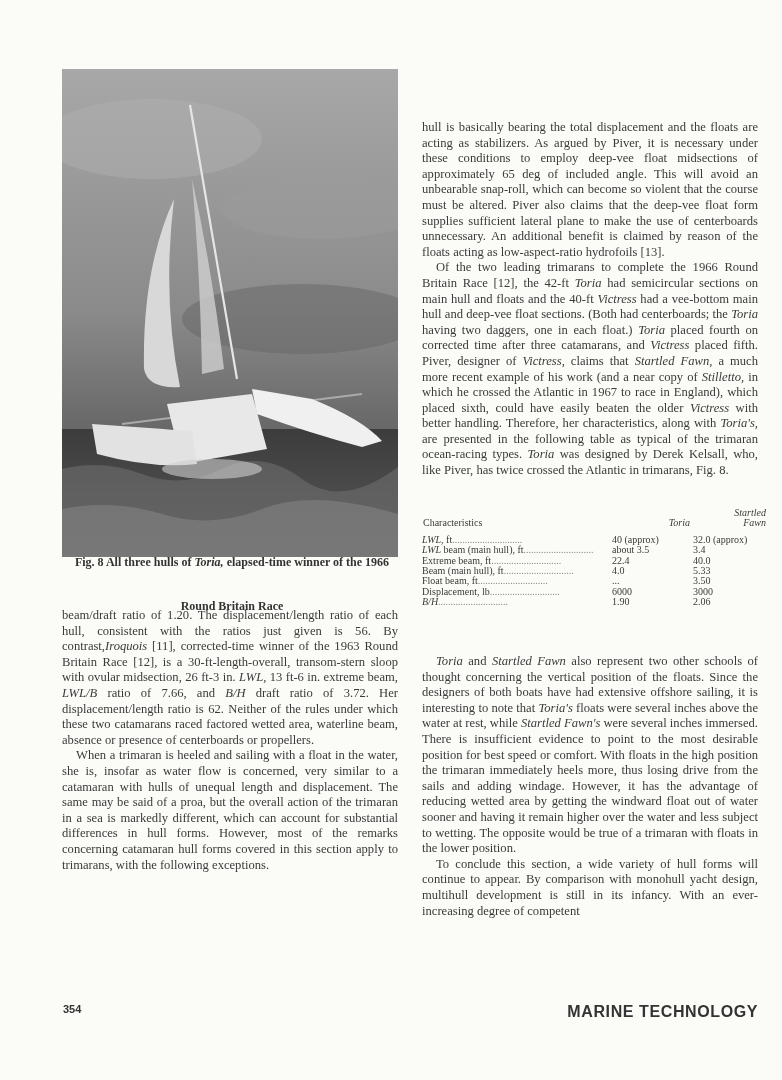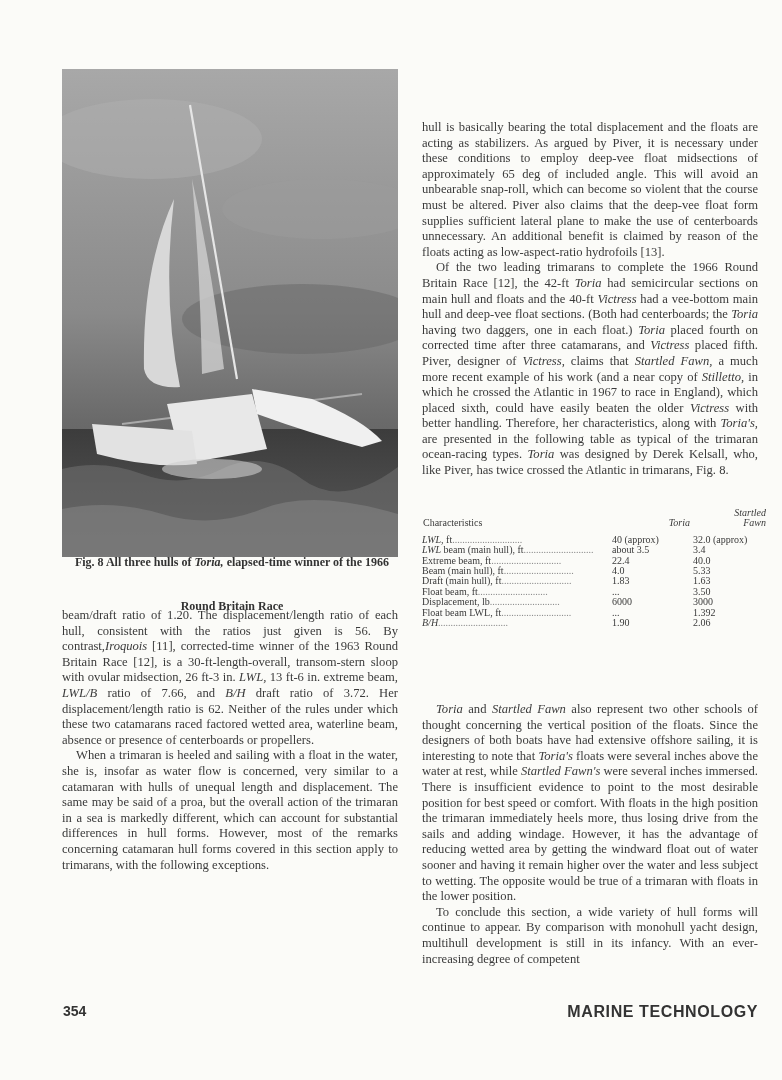--- a/index.html
+++ b/index.html
@@ -16,34 +16,34 @@
   .caption {
     position: absolute; left: 64px; top: 556px; width: 336px; text-align: center;
     font-family: "Liberation Serif", serif; font-weight: bold; font-size: 12px; line-height: 12px; color: #333;
   }
   .caption .l2 { font-weight: bold; margin-top: 32px; }
   .col { position: absolute; font-family: "Liberation Serif", serif; font-size: 12.6px; line-height: 15.6px; text-align: justify; color: #3a3a3a; }
   .col p { margin: 0; }
   .col p.indent { text-indent: 14px; }
   .left-col { left: 62px; top: 608px; width: 336px; }
   .right-top { left: 422px; top: 80px; width: 336px; margin-top: 40px; }
-  .right-bot { left: 422px; top: 654px; width: 336px; margin-top: 48px; }
+  .right-bot { left: 422px; top: 654px; width: 336px; }
   i { font-style: italic; }
   table.spec {
     position: absolute; left: 422px; top: 507px; width: 345px; border-collapse: collapse;
     font-family: "Liberation Serif", serif; font-size: 10px; line-height: 10.4px; color: #3a3a3a;
   }
   table.spec th { font-weight: normal; font-style: italic; text-align: right; vertical-align: bottom; padding-bottom: 6px; }
   table.spec th.char { font-style: normal; text-align: left; }
   table.spec td { padding: 0; white-space: nowrap; margin-left: 45px; }
   td.lbl { width: 186px; overflow: hidden; }
   td.lbl .dots { color: #888; }
   td.v1 { width: 79px; padding-left: 4px !important; }
   td.v2 { padding-left: 2px !important; }
-  .pagenum { position: absolute; left: 63px; top: 1003px; font-family: "Liberation Sans", sans-serif; font-weight: bold; font-size: 14px; color: #333; }
+  .pagenum { position: absolute; left: 63px; top: 1003px; font-family: "Liberation Sans", sans-serif; font-weight: bold; font-size: 11px; color: #333; }
   .journal { position: absolute; right: 24px; top: 1003px; font-family: "Liberation Sans", sans-serif; font-weight: bold; font-size: 16px; letter-spacing: 0.6px; color: #333; }
 </style>
 </head>
 <body>
 
 <div class="photo">
   <svg viewBox="0 0 336 488" preserveAspectRatio="none">
     <defs>
       <linearGradient id="sky" x1="0" y1="0" x2="0" y2="1">
         <stop offset="0" stop-color="#a8a8a8"></stop>
@@ -120,38 +120,28 @@
         <td class="lbl"><span>Extreme beam, ft</span><span class="dots">............................</span></td>
         <td class="v1">22.4</td>
         <td class="v2">40.0</td>
       </tr>
       <tr>
         <td class="lbl"><span>Beam (main hull), ft</span><span class="dots">............................</span></td>
         <td class="v1">4.0</td>
         <td class="v2">5.33</td>
       </tr>
       <tr>
-        <td class="lbl"><span>Draft (main hull), ft</span><span class="dots">............................</span></td>
-        <td class="v1">1.83</td>
-        <td class="v2">1.63</td>
-      </tr>
-      <tr>
         <td class="lbl"><span>Float beam, ft</span><span class="dots">............................</span></td>
         <td class="v1" style="padding-left: 22px;">...</td>
         <td class="v2">3.50</td>
       </tr>
       <tr>
         <td class="lbl"><span>Displacement, lb</span><span class="dots">............................</span></td>
         <td class="v1">6000</td>
         <td class="v2">3000</td>
-      </tr>
-      <tr>
-        <td class="lbl"><span>Float beam LWL, ft</span><span class="dots">............................</span></td>
-        <td class="v1" style="padding-left: 22px;">...</td>
-        <td class="v2">1.392</td>
       </tr>
       <tr>
         <td class="lbl"><i>B/H</i><span></span><span class="dots">............................</span></td>
         <td class="v1">1.90</td>
         <td class="v2">2.06</td>
       </tr>
     </tbody>
 </table>
 
 <div class="col right-bot">

